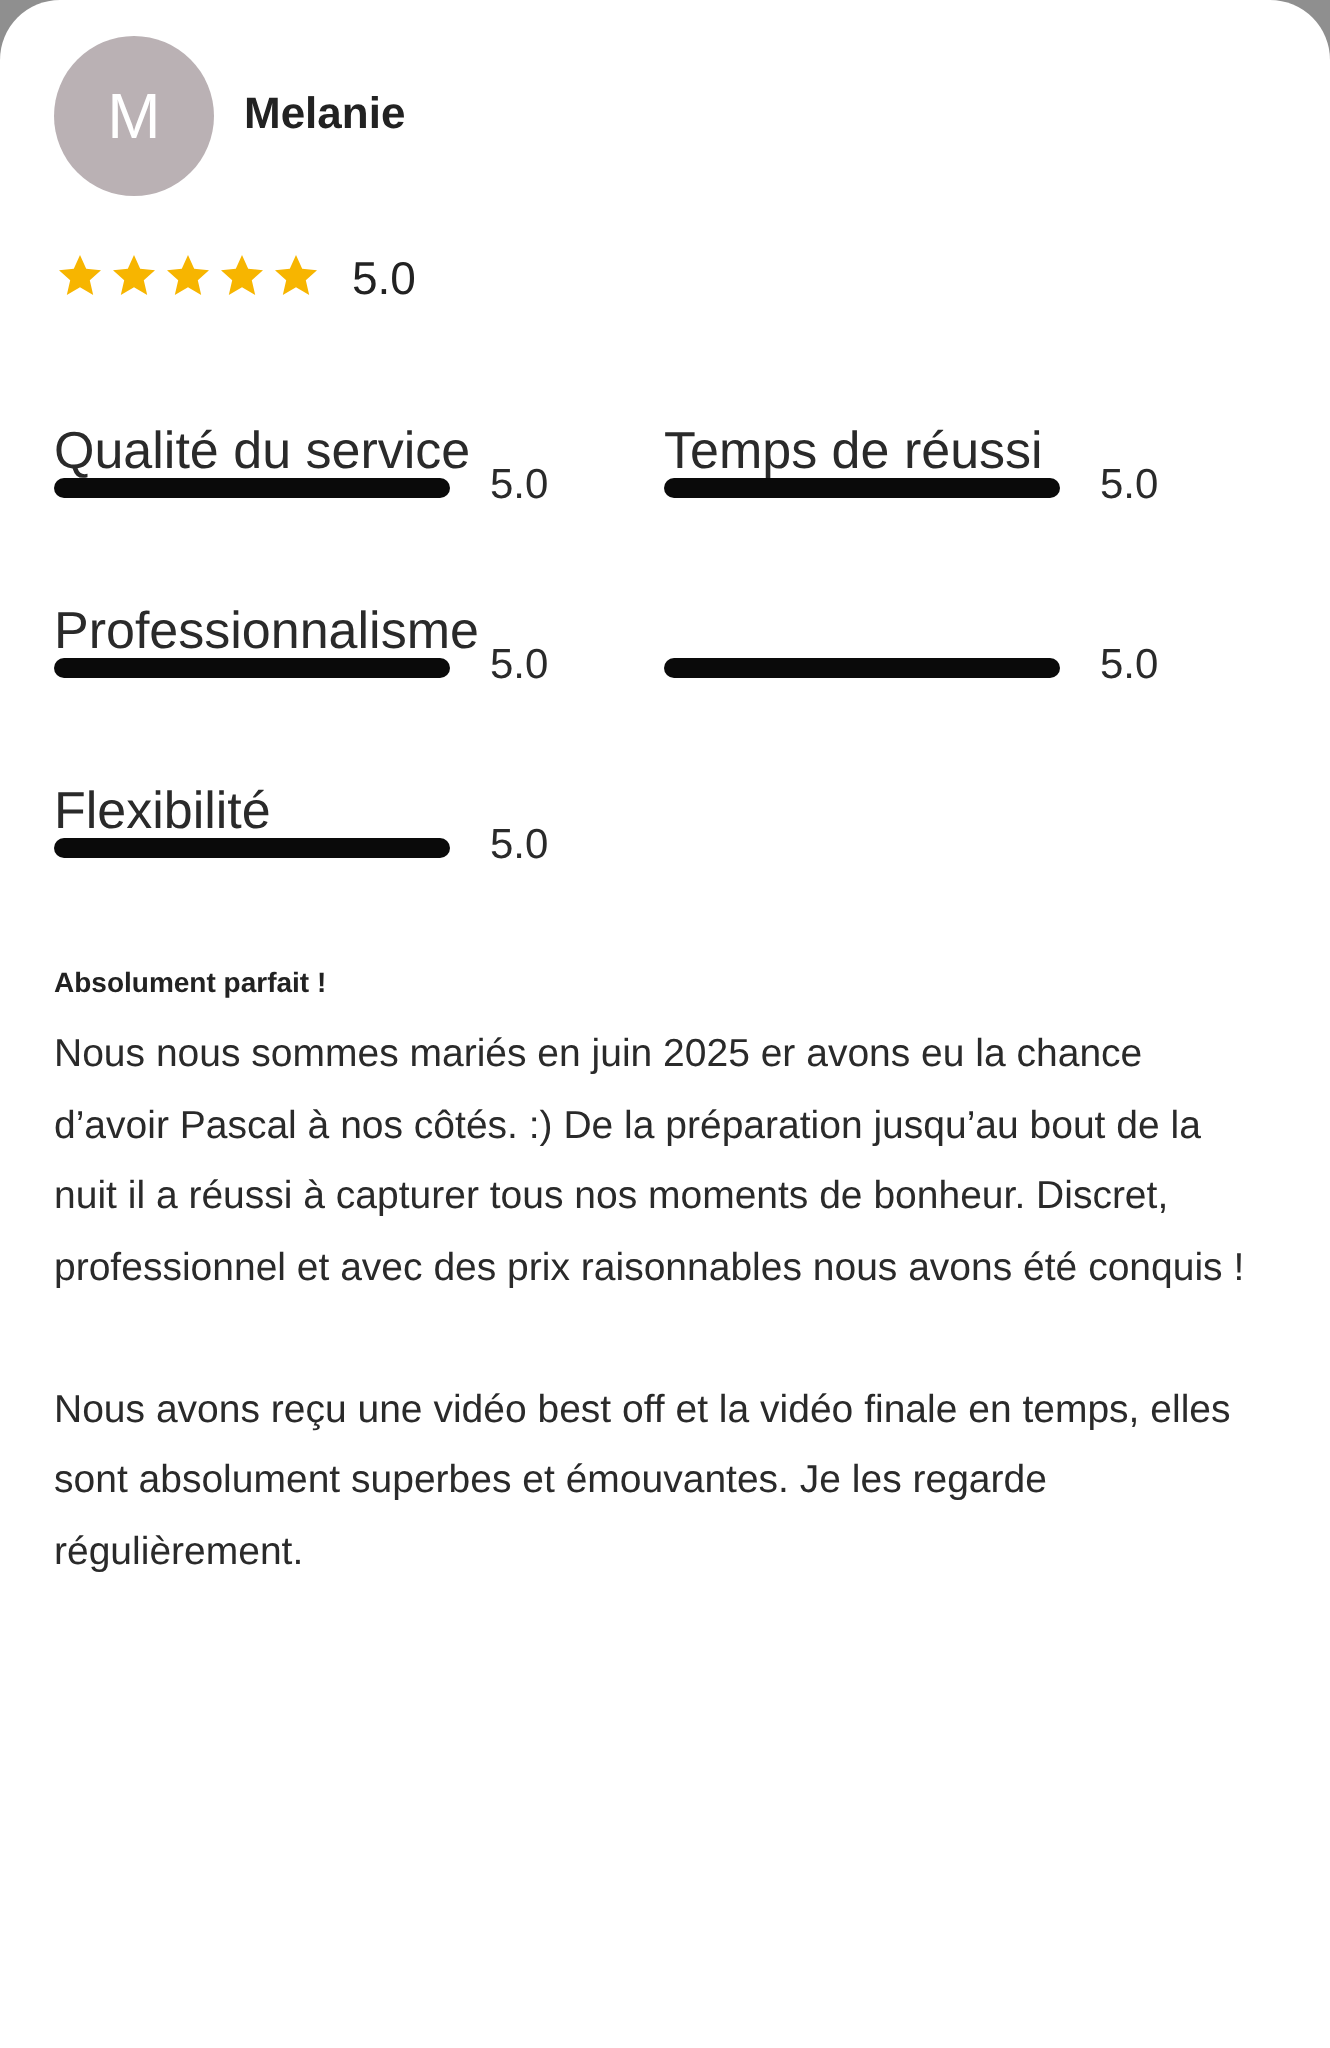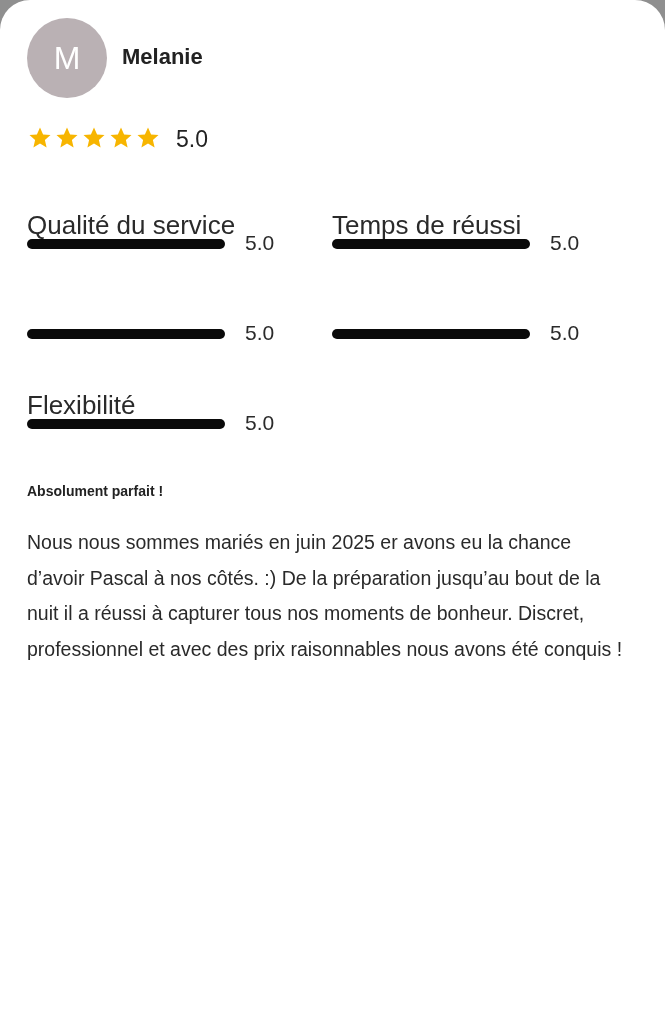--- a/index.html
+++ b/index.html
@@ -102,21 +102,21 @@
     .review-title {
       position: absolute;
       left: 27px; top: 477px;
       font-size: 14px;
       font-weight: bold;
       color: #222222;
       line-height: 28px;
     }
     .review-body {
       position: absolute;
-      left: 27px; top: 525px;
+      left: 27px; top: 510px;
       width: 600px;
       font-size: 19.5px;
       color: #2a2a2a;
       line-height: 35.5px;
     }
     .review-body p {
       margin: 0 0 35.5px 0;
     }
   </style>
 </head>
@@ -153,33 +153,35 @@
       <div class="crit-label">Qualité du service</div>
       <div class="crit-bar"></div>
       <div class="crit-value">5.0</div>
     </div>
     <div class="criterion">
       <div class="crit-label">Temps de réussi</div>
       <div class="crit-bar"></div>
       <div class="crit-value">5.0</div>
     </div>
     <div class="criterion">
+      <div class="crit-label">Professionnalisme</div>
       <div class="crit-bar"></div>
       <div class="crit-value">5.0</div>
     </div>
     <div class="criterion">
       <div class="crit-bar"></div>
       <div class="crit-value">5.0</div>
     </div>
     <div class="criterion">
       <div class="crit-label">Flexibilité</div>
       <div class="crit-bar"></div>
       <div class="crit-value">5.0</div>
     </div>
   </div>
 
   <div class="review-title">Absolument parfait !</div>
 
   <div class="review-body">
     <p>Nous nous sommes mariés en juin 2025 er avons eu la chance d’avoir Pascal à nos côtés. :) De la préparation jusqu’au bout de la nuit il a réussi à capturer tous nos moments de bonheur. Discret, professionnel et avec des prix raisonnables nous avons été conquis !</p>
+    <p>Nous avons reçu une vidéo best off et la vidéo finale en temps, elles sont absolument superbes et émouvantes. Je les regarde régulièrement.</p>
   </div>
 
 </div>
 
 </body></html>

